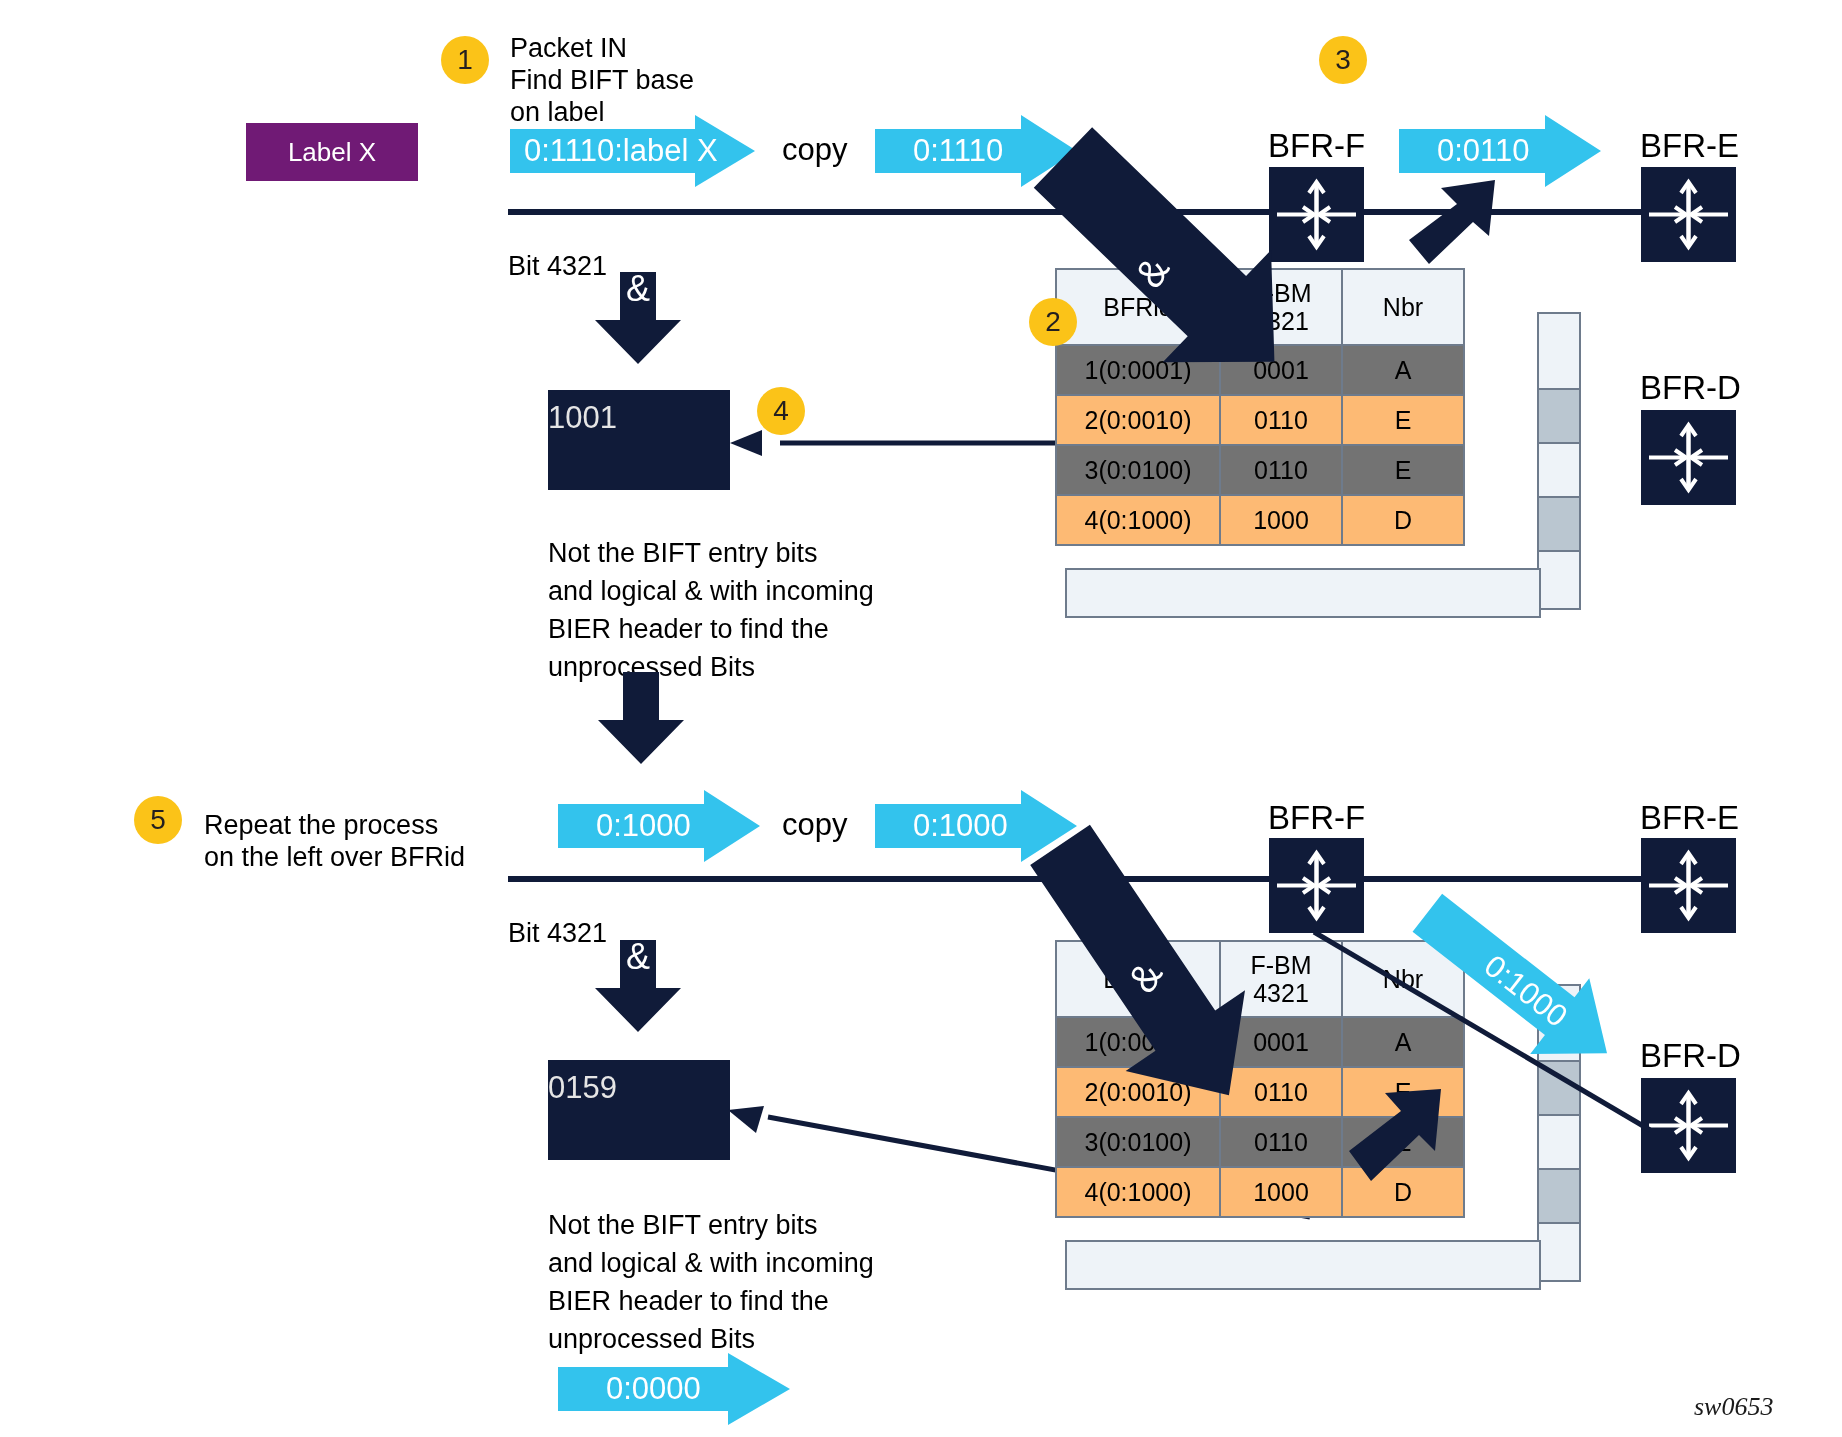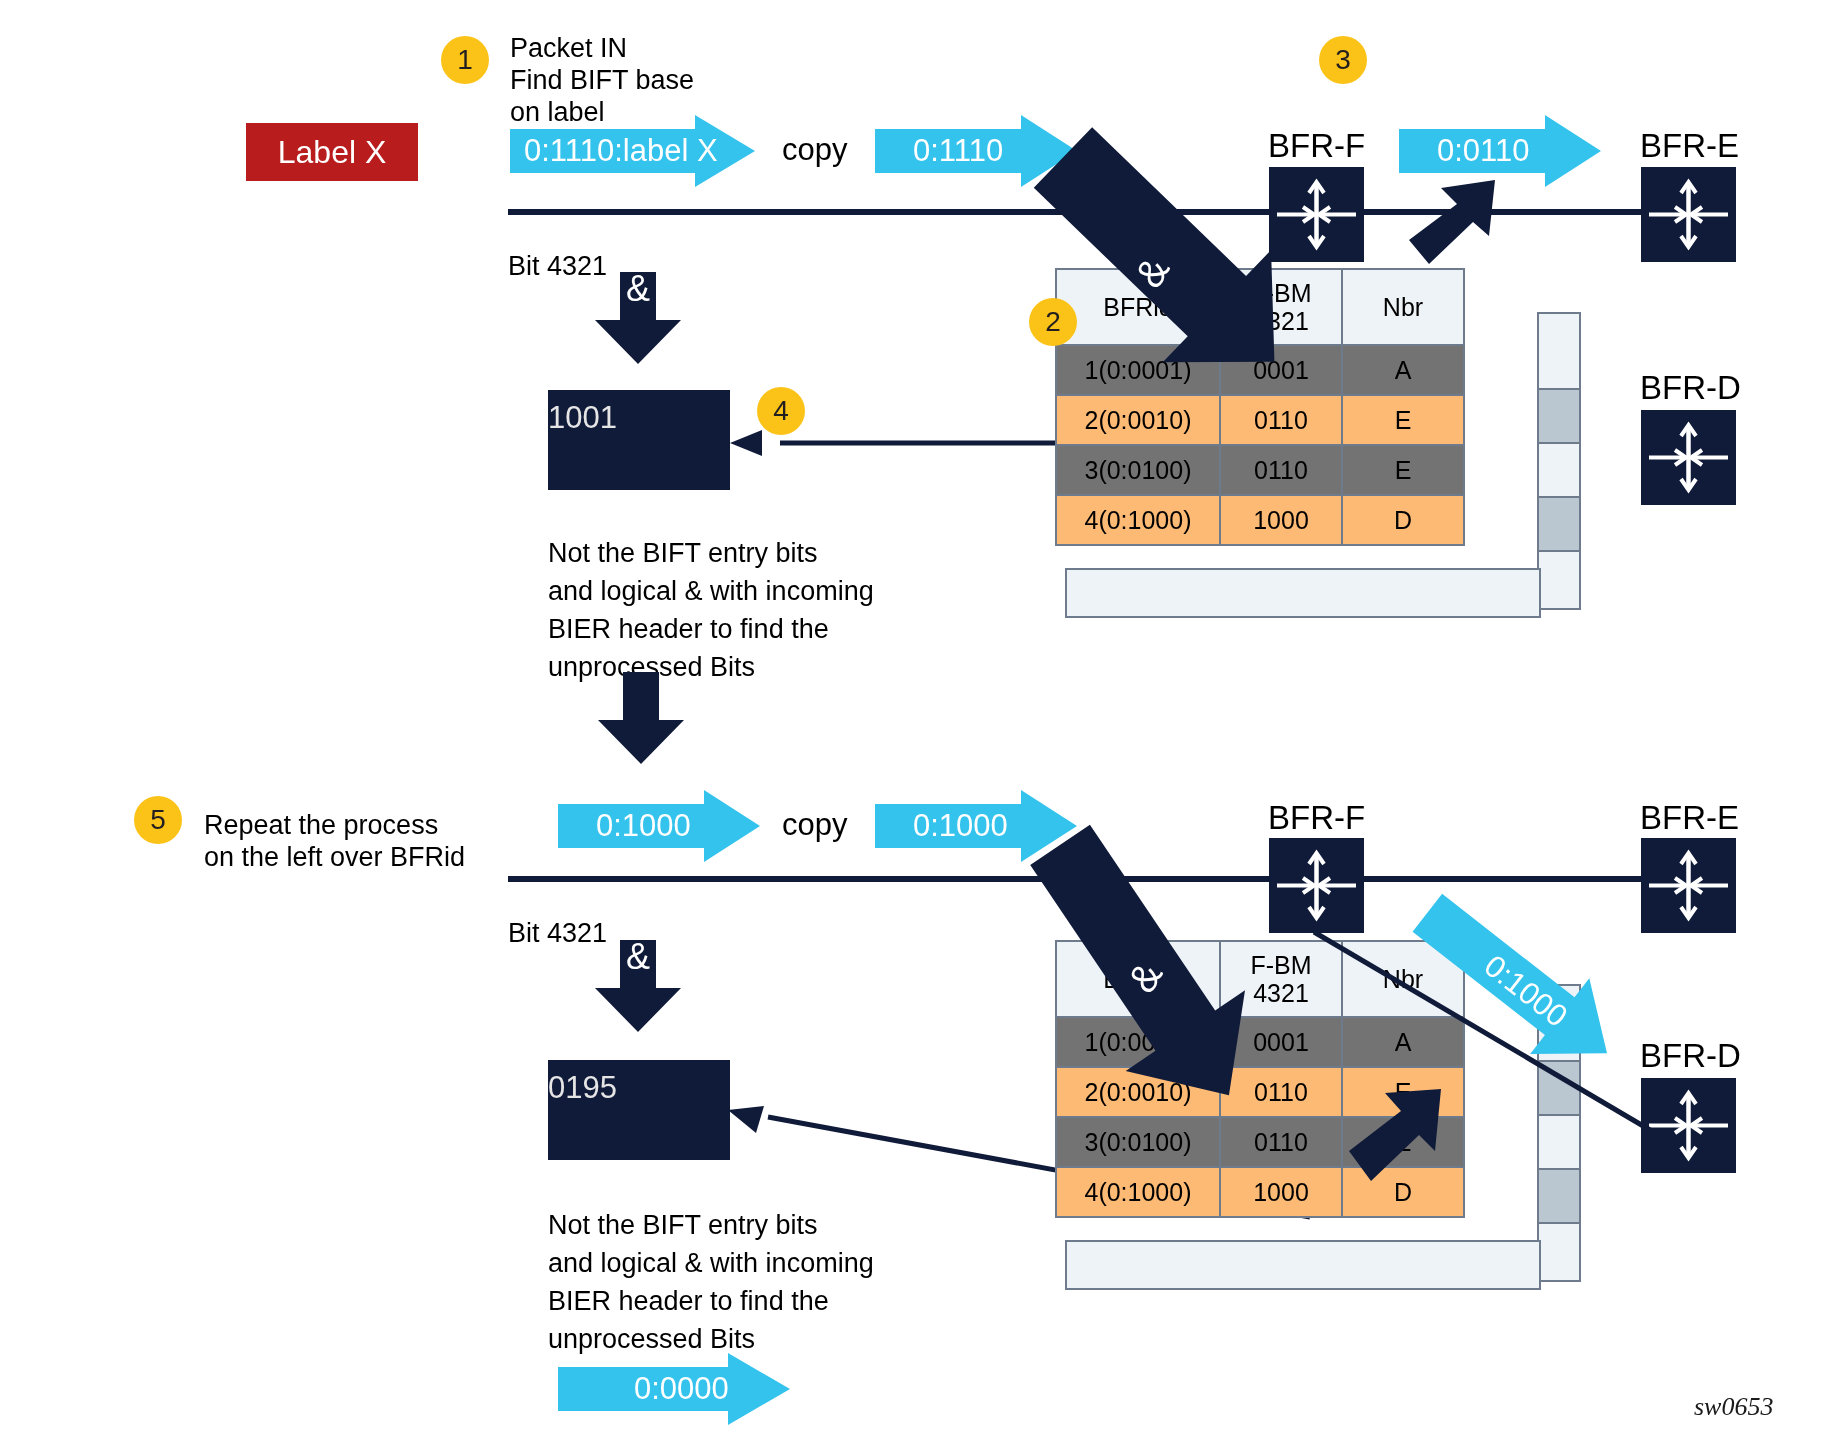--- a/index.html
+++ b/index.html
@@ -12,21 +12,21 @@
   .txt{font-size:27px;line-height:32px;color:#000;white-space:pre;margin-top:24px;}
   .txt-big{font-size:31px;line-height:36px;}
   .node-label{font-size:33px;line-height:36px;color:#000;white-space:nowrap;}
 
   
   .step{width:48px;height:48px;border-radius:50%;background:#FBC318;
         display:flex;align-items:center;justify-content:center;
         font-size:28px;color:#231f20;z-index:40;}
 
   
-  .labelbox{background:#b91c1c;color:#ffffff;font-size:32px;
+  .labelbox{background:#701a75;color:#ffffff;font-size:26px;
             display:flex;align-items:center;justify-content:center;}
 
   
   .bitbox{background:#101b39;color:#e5e5e5;font-size:31px;
           display:flex;align-items:flex-start;justify-content:flex-start;
           padding-top:10px;box-sizing:border-box;}
 
   
   .router{background:#101b39;position:absolute;}
   .router svg{display:block;}
@@ -336,38 +336,38 @@
   </div>
 
   <div class="damp" style="left:595px;top:940px;width:86px;height:92px;">
     <svg width="86" height="92" viewBox="0 0 86 92">
         <polygon points="25,0 61,0 61,48 86,48 43,92 0,48 25,48" fill="#101b39"></polygon>
       </svg>
     <div class="amp" style="top:-4px;"><span>&amp;</span></div>
   </div>
 
   <div class="abs bitbox" style="left:548px;top:1060px;width:182px;height:100px;">
-    <span>0195</span>
+    <span>0159</span>
   </div>
 
   <svg class="abs" style="left:720px;top:1095px;width:600px;height:130px;">
     <line x1="48" y1="22" x2="590" y2="122" stroke="#101b39" stroke-width="5"></line>
     <polygon points="8,15 44,11 36,38" fill="#101b39"></polygon>
   </svg>
 
   <div class="abs txt" style="left: 548px; top: 1182px; width: 420px; line-height: 38px; white-space: pre;">Not the BIFT entry bits
 and logical &amp; with incoming
 BIER header to find the
 unprocessed Bits</div>
 
   <div class="carrow" style="left:558px;top:1353px;width:232px;height:72px;">
     <svg width="232" height="72" viewBox="0 0 232 72">
         <polygon points="0,14 170,14 170,0 232,36 170,72 170,58 0,58" fill="#33C3ED"></polygon>
       </svg>
-    <div class="lbl" style="padding-left:76px;">
+    <div class="lbl" style="padding-left:48px;">
         <span>0:0000</span>
       </div>
   </div>
 
   <div class="stackwrap" style="left:1055px;top:940px;">
     <div class="stackpage" style="left:482px;top:44px;width:40px;height:78px;"></div>
     <div class="stackpage alt" style="left:482px;top:120px;width:40px;height:56px;"></div>
     <div class="stackpage" style="left:482px;top:174px;width:40px;height:56px;"></div>
     <div class="stackpage alt" style="left:482px;top:228px;width:40px;height:56px;"></div>
     <div class="stackpage" style="left:482px;top:282px;width:40px;height:56px;"></div>

